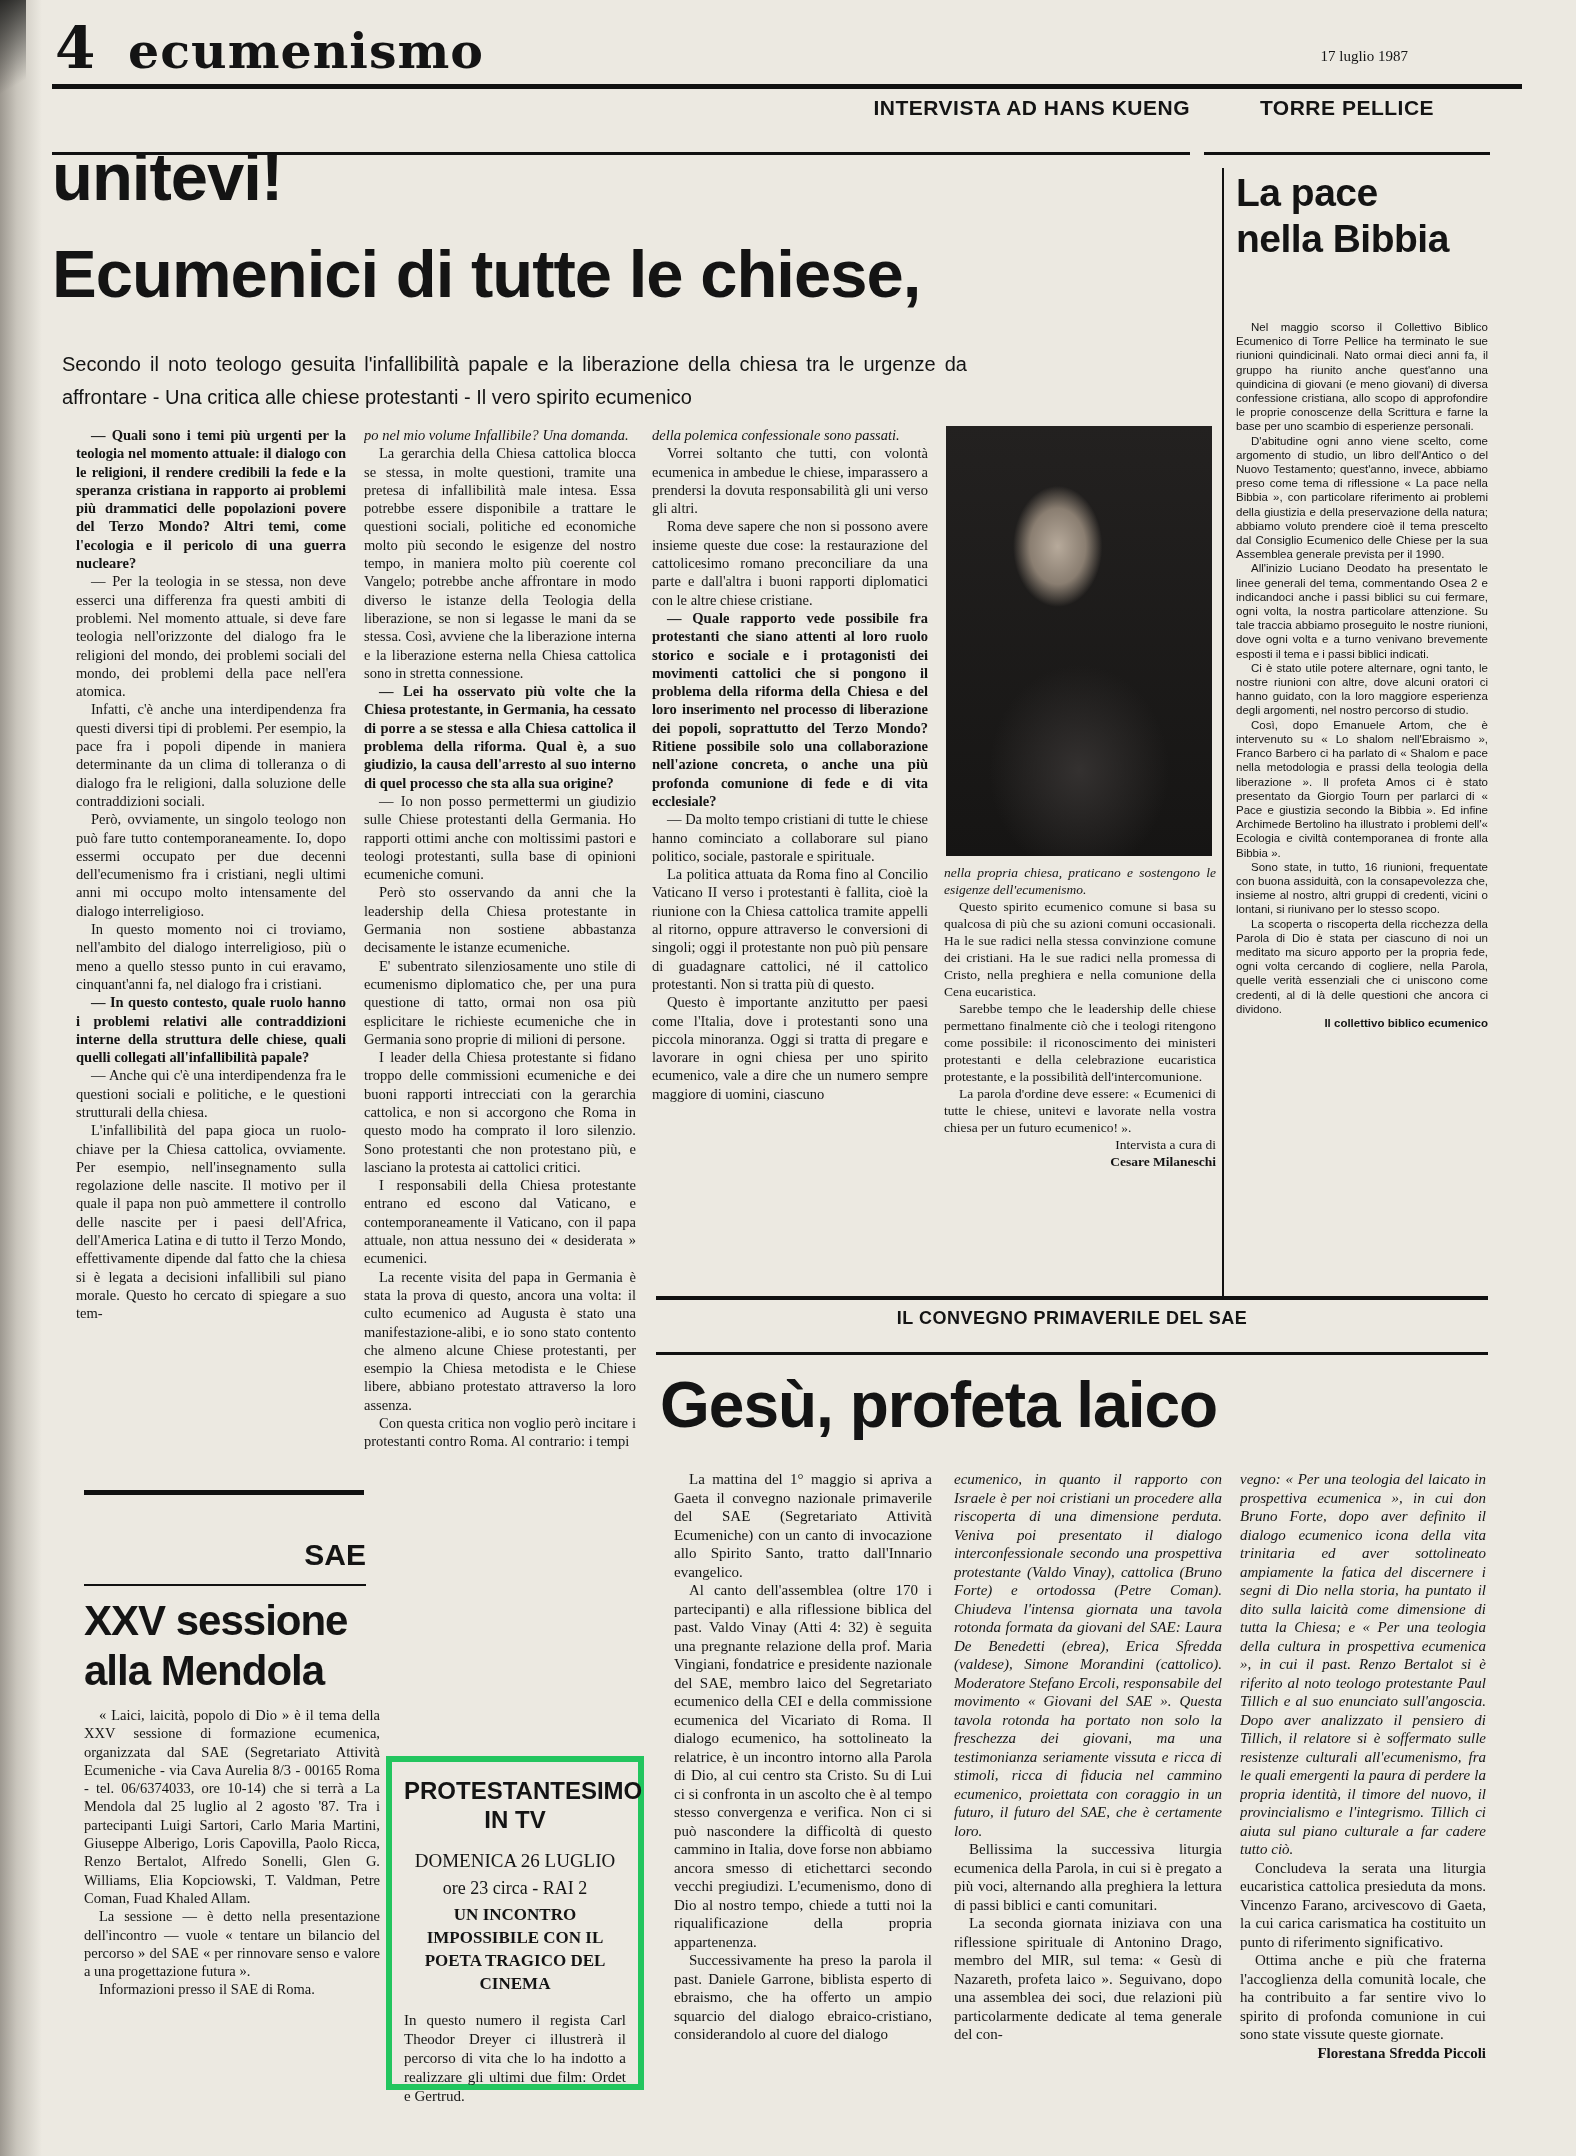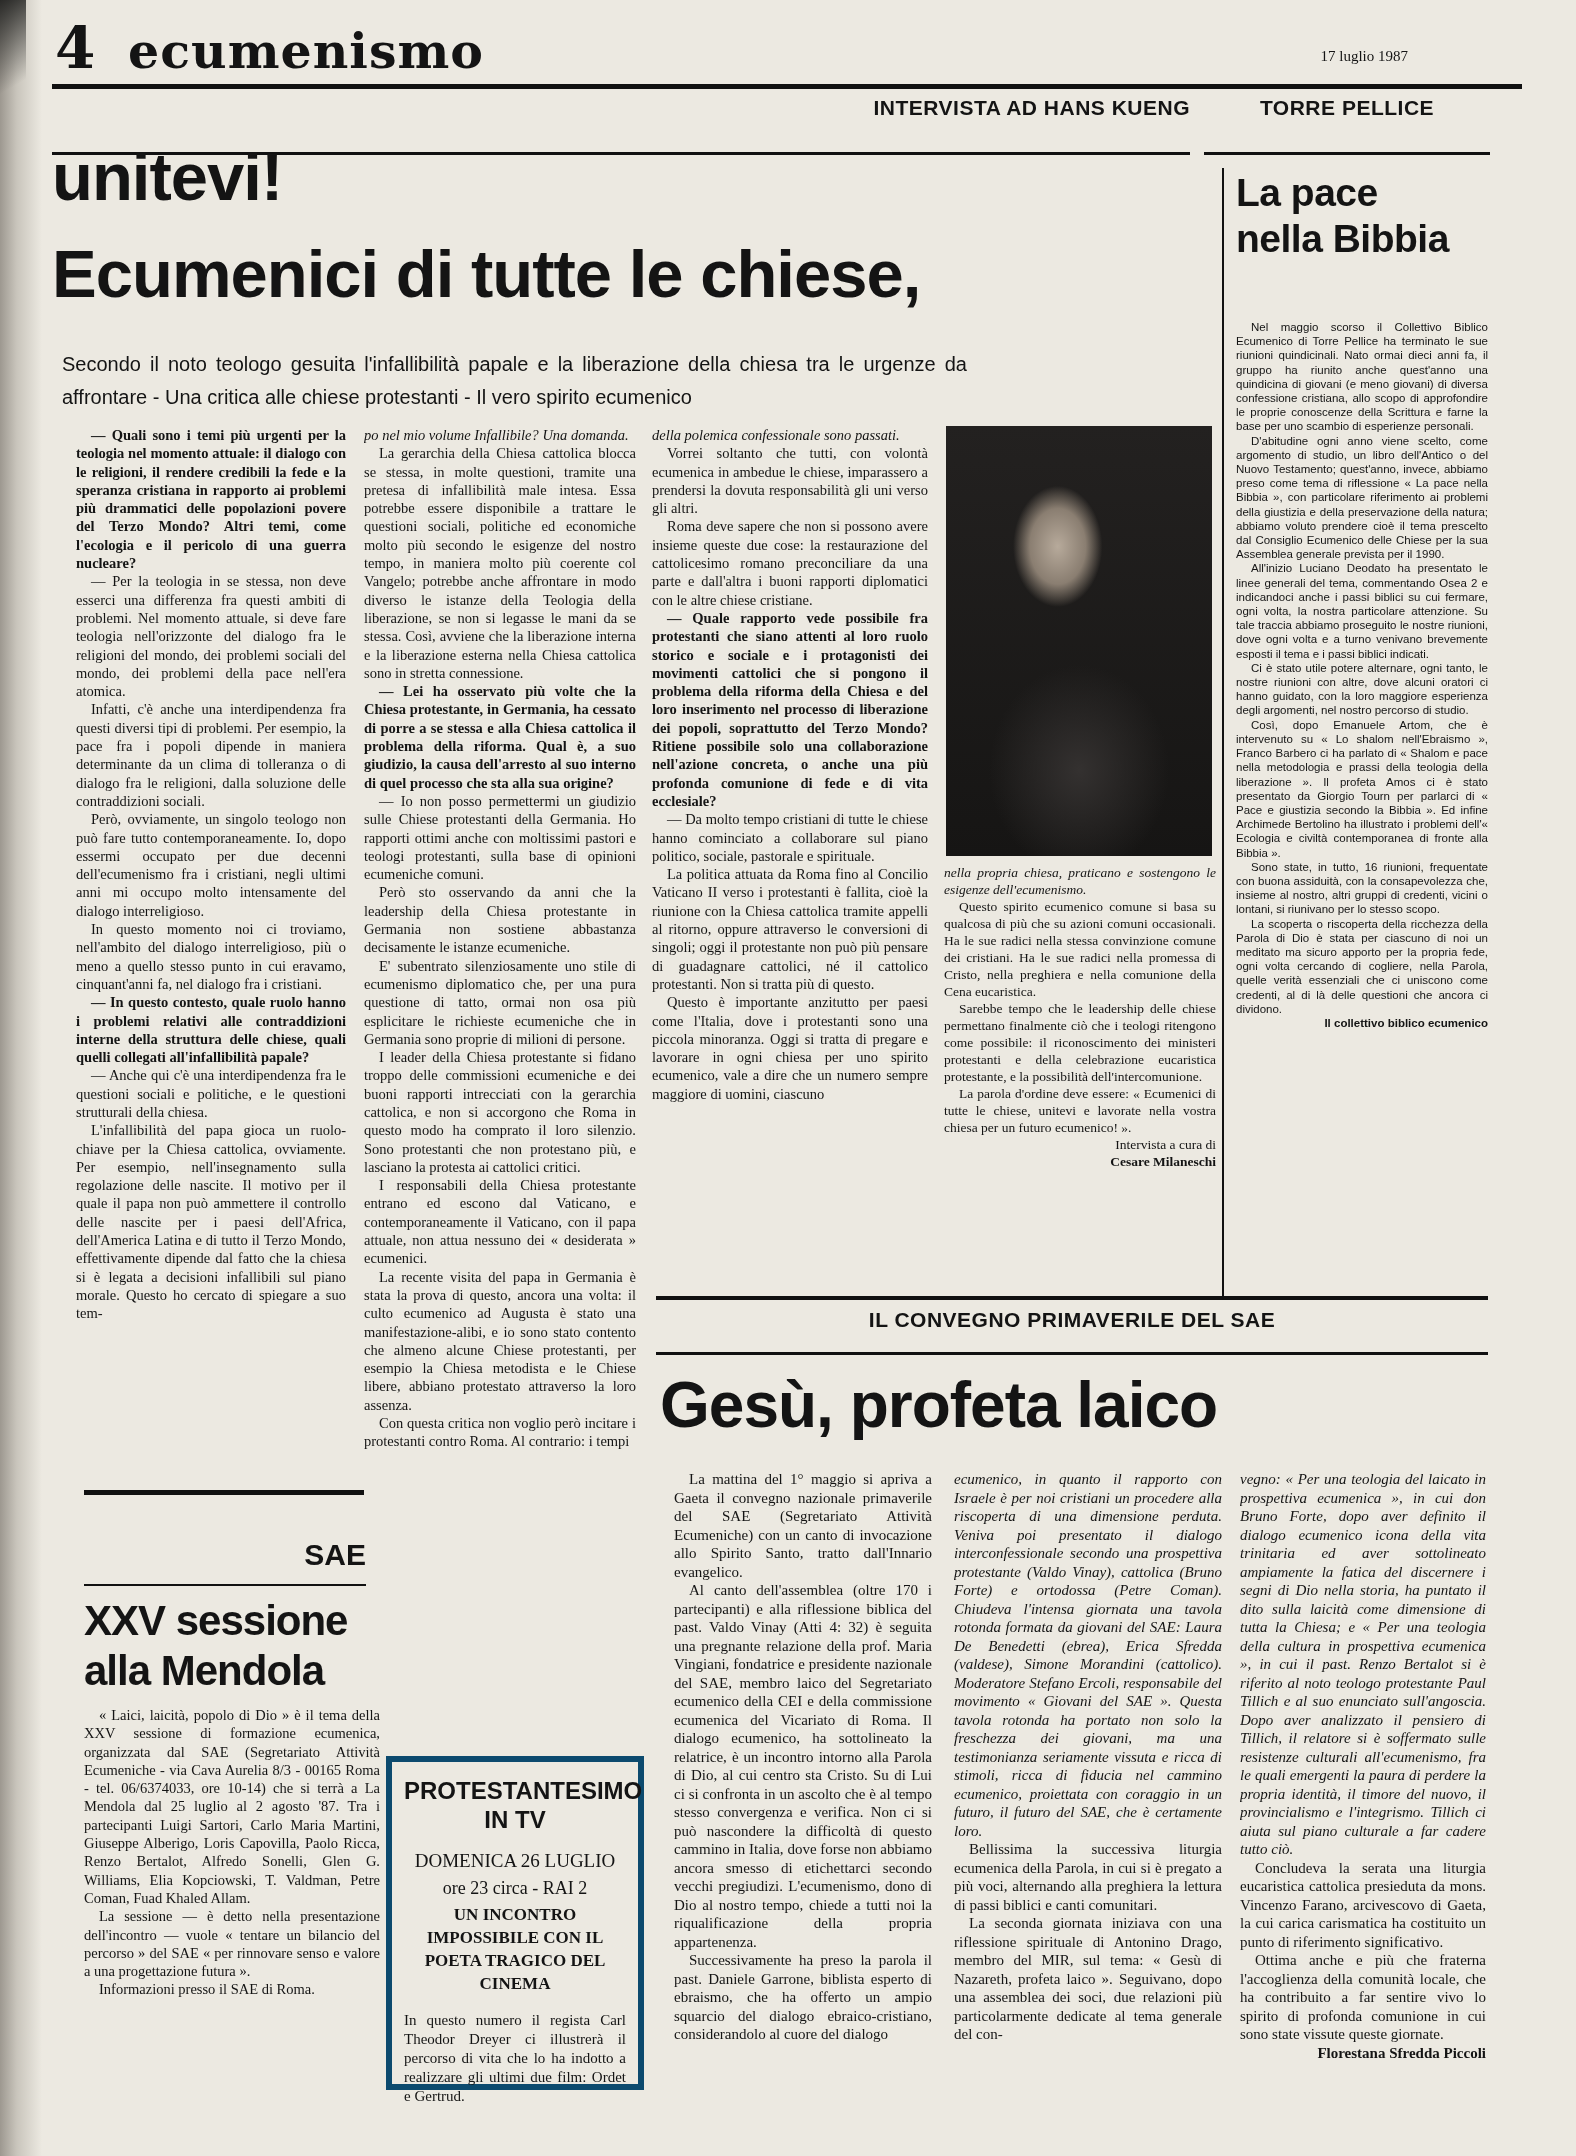--- a/index.html
+++ b/index.html
@@ -37,30 +37,30 @@
   
   .sanscol{font-family:"Liberation Sans","DejaVu Sans",sans-serif;font-size:11.5px;line-height:14.2px;}
   .pace-title{position:absolute;left:1236px;top:170px;width:260px;
      font-family:"Liberation Sans","DejaVu Sans",sans-serif;font-weight:700;font-size:39px;line-height:46px;letter-spacing:-.5px;}
   
   .sae-label{position:absolute;left:256px;top:1538px;width:110px;text-align:right;
      font-family:"Liberation Sans","DejaVu Sans",sans-serif;font-weight:700;font-size:30px;}
   .xxv-title{position:absolute;left:84px;top:1596px;width:300px;
      font-family:"Liberation Sans","DejaVu Sans",sans-serif;font-weight:700;font-size:42px;line-height:50px;letter-spacing:-1px;}
   
-  .tvbox{position:absolute;left:386px;top:1756px;width:258px;height:334px;border:6px solid #0c4a6e;
+  .tvbox{position:absolute;left:386px;top:1756px;width:258px;height:334px;border:6px solid #22c55e;
      box-sizing:border-box;background:#ece9e1;padding:14px 12px;}
   .tv-title{font-family:"Liberation Sans","DejaVu Sans",sans-serif;font-weight:700;font-size:24px;line-height:29px;text-align:center;margin:0 0 16px 0;}
   .tv-date{font-size:19px;text-align:center;margin:0 0 6px 0;}
   .tv-time{font-size:18px;text-align:center;margin:0 0 4px 0;}
   .tv-sub{font-size:17px;font-weight:700;text-align:center;line-height:23px;margin:0 0 16px 0;}
   .tv-body{font-size:15px;line-height:19px;text-align:justify;margin:0;}
   
   .band-title{position:absolute;left:656px;top:1308px;width:832px;text-align:center;
-     font-family:"Liberation Sans","DejaVu Sans",sans-serif;font-weight:700;font-size:21px;letter-spacing:.5px;}
+     font-family:"Liberation Sans","DejaVu Sans",sans-serif;font-weight:700;font-size:18px;letter-spacing:.5px;}
   .gesu-head{position:absolute;left:660px;top:1368px;width:820px;
      font-family:"Liberation Sans","DejaVu Sans",sans-serif;font-weight:700;font-size:64px;letter-spacing:-1px;}
   .gesucol{font-size:15px;line-height:18.5px;}
 </style>
 </head>
 <body>
 
 <div class="page">
 
   <div class="scan-edge"></div>

